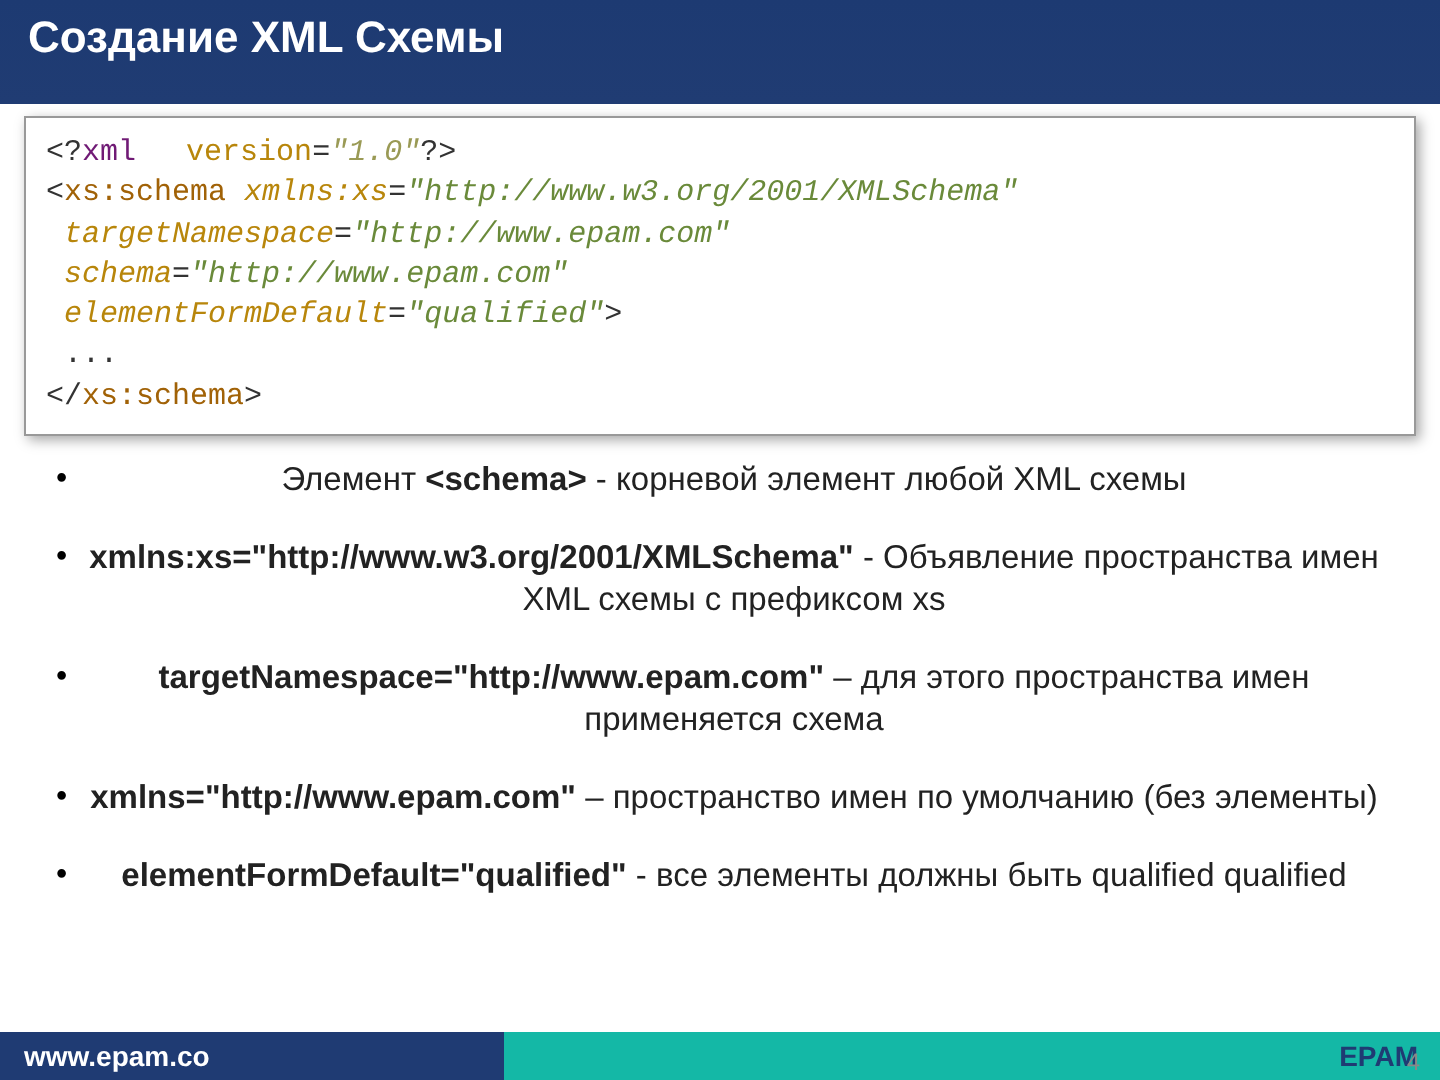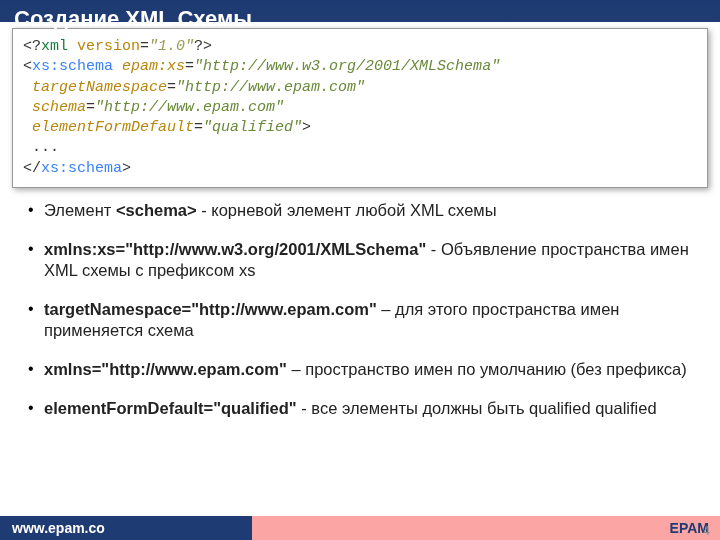--- a/index.html
+++ b/index.html
@@ -1,61 +1,61 @@
 <!DOCTYPE html>
 <html><head>
 <meta charset="utf-8">
 <style>
   * { box-sizing: border-box; margin: 0; padding: 0; }
   html, body { width: 720px; height: 540px; font-family: Arial, Helvetica, sans-serif; background: #fff; overflow: hidden; }
   .slide { position: relative; width: 720px; height: 540px; background: #fff; }
-  .header { background: #1f3b73; background: linear-gradient(#1d3a72,#203c73); color: #fff; padding: 6px 14px 8px 14px; height: 22px; }
+  .header { background: #1f3b73; background: linear-gradient(#1d3a72,#203c73); color: #fff; padding: 6px 14px 8px 14px; height: 52px; }
   .header h1 { font-size: 22px; font-weight: bold; }
   .codebox { margin: 6px 12px 12px 12px; border: 1px solid #999; box-shadow: 2px 2px 6px rgba(0,0,0,0.35); background: #fff; padding: 8px 10px 8px 10px; }
   .code { font-family: "Courier New", Courier, monospace; font-size: 15px; line-height: 1.35; white-space: pre; color: #333; }
-  .kw-xml { color: #15803d; }
-  .ver-k { color: #B8860B; }
+  .kw-xml { color: #701a75; }
+  .ver-k { color: #B8860B; margin-left: 16px; }
   .ver-v { color: #9a9a55; font-style: italic; }
-  .tag { color: #3b82f6; }
+  .tag { color: #a16207; }
   .attr { color: #B8860B; font-style: italic; }
   .val { color: #6a8a3a; font-style: italic; }
-  .body ul { list-style: none; padding: 0 30px 0 44px; }
+  .body ul { list-style: none; padding: 0 30px 0 44px; text-align: center; }
   .body li { position: relative; font-size: 16.5px; line-height: 1.28; margin-bottom: 18px; color: #222; }
   .body li::before { content: "•"; position: absolute; left: -16px; top: 0; color: #000; font-size: 16px; }
   .body .b { font-weight: bold; }
-  .footer { position: absolute; left: 0; right: 0; bottom: 0; height: 24px; background: #fca5a5; display: flex; align-items: stretch; font-size: 14px; }
+  .footer { position: absolute; left: 0; right: 0; bottom: 0; height: 24px; background: #14b8a6; display: flex; align-items: stretch; font-size: 14px; }
   .footer .url { background: #1f3b73; color: #fff; display: flex; align-items: center; padding: 0 12px; width: 252px; font-weight: bold; }
   .footer .spacer { flex: 1; }
   .footer .brand { color: #1f3b73; font-weight: bold; display: flex; align-items: center; padding-right: 11px; }
   .page-num { position: absolute; right: 10px; bottom: 2px; color: #888; font-size: 12px; }
 </style>
 </head>
 <body>
 
 <div class="slide">
   <div class="header">
     <h1>Создание XML Схемы</h1>
   </div>
 
   <div class="codebox">
     <div class="code"><span>&lt;?</span><span class="kw-xml">xml</span><span> </span><span class="ver-k">version</span><span>=</span><span class="ver-v">"1.0"</span><span>?&gt;</span>
-<span>&lt;</span><span class="tag">xs:schema</span><span> </span><span class="attr">epam:xs</span><span>=</span><span class="val">"http://www.w3.org/2001/XMLSchema"</span>
+<span>&lt;</span><span class="tag">xs:schema</span><span> </span><span class="attr">xmlns:xs</span><span>=</span><span class="val">"http://www.w3.org/2001/XMLSchema"</span>
 <span> </span><span class="attr">targetNamespace</span><span>=</span><span class="val">"http://www.epam.com"</span>
 <span> </span><span class="attr">schema</span><span>=</span><span class="val">"http://www.epam.com"</span>
 <span> </span><span class="attr">elementFormDefault</span><span>=</span><span class="val">"qualified"</span><span>&gt;</span>
 <span> ...</span>
 <span>&lt;/</span><span class="tag">xs:schema</span><span>&gt;</span></div>
   </div>
 
   <div class="body">
     <ul>
       <li><span>Элемент </span><span class="b">&lt;schema&gt;</span><span> - корневой элемент любой XML схемы</span></li>
       <li><span class="b">xmlns:xs="http://www.w3.org/2001/XMLSchema"</span><span>  - Объявление пространства имен XML схемы с префиксом xs</span></li>
       <li><span class="b">targetNamespace="http://www.epam.com"</span><span> – для этого пространства имен применяется схема</span></li>
-      <li><span class="b">xmlns="http://www.epam.com"</span><span> – пространство имен по умолчанию (без префикса)</span></li>
+      <li><span class="b">xmlns="http://www.epam.com"</span><span> – пространство имен по умолчанию (без элементы)</span></li>
       <li><span class="b">elementFormDefault="qualified"</span><span> - все элементы должны быть qualified qualified</span></li>
     </ul>
   </div>
 
   <div class="footer">
     <div class="url">www.epam.co</div>
     <div class="spacer"></div>
     <div class="brand">EPAM</div>
   </div>
   <div class="page-num">4</div>

